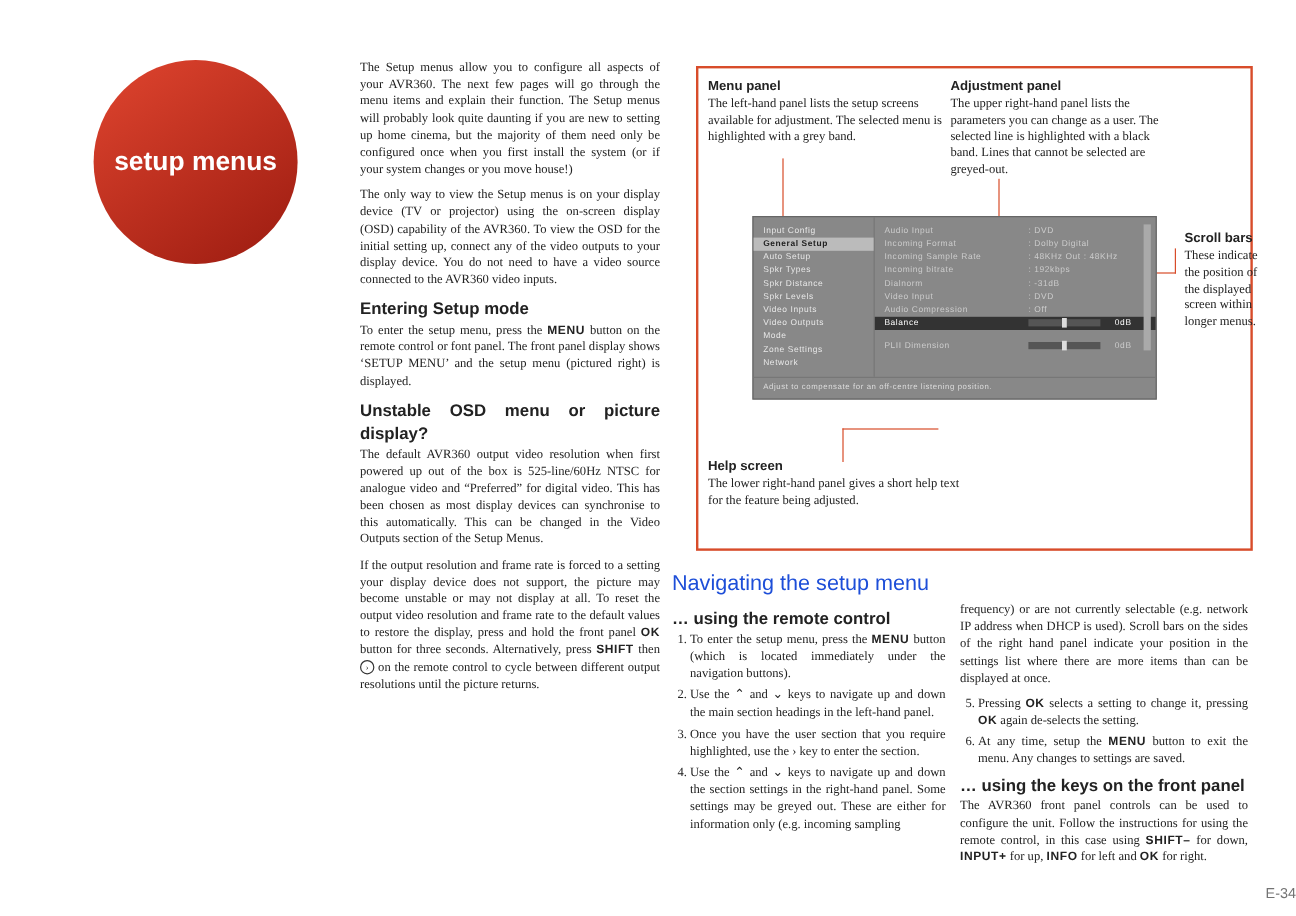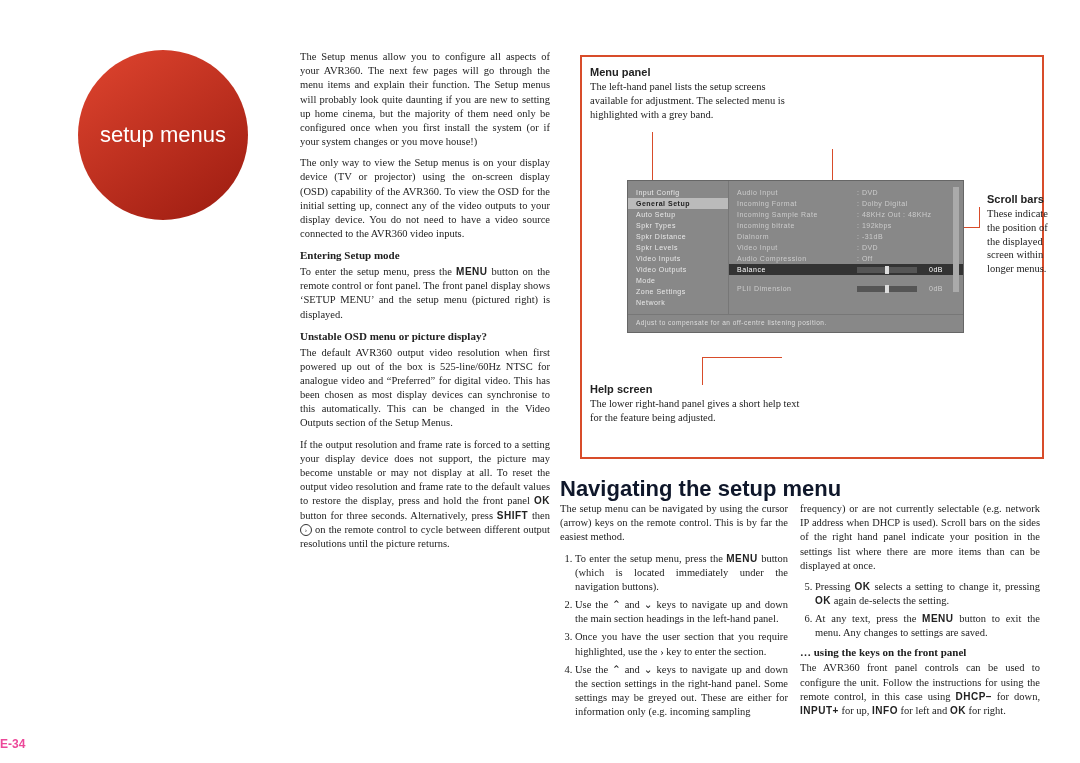--- a/index.html
+++ b/index.html
@@ -23,42 +23,42 @@
     height: 170px;
     border-radius: 50%;
     background: linear-gradient(145deg, #e0452f 0%, #9b1b10 100%);
     display: flex;
     align-items: center;
     justify-content: center;
   }
   .circle span {
     color: #fff;
     font-family: "Trebuchet MS", Arial, sans-serif;
-    font-weight: normal;
+    font-weight: bold;
     font-size: 22px;
   }
   .col {
     position: absolute;
     font-size: 10.5px;
     line-height: 1.35;
     text-align: justify;
   }
   .col p { margin: 0 0 7px 0; }
   .h-sub {
-    font-family: Liberation Serif, serif;
+    font-family: Liberation Sans, sans-serif;
     font-weight: bold;
-    font-size: 11px;
+    font-size: 14px;
     color: #222;
     margin: 4px 0 2px 0;
   }
   .h-nav {
     font-family: "Trebuchet MS", Arial, sans-serif;
-    font-weight: bold;
-    font-size: 22px;
-    color: #0f172a;
+    font-weight: normal;
+    font-size: 18px;
+    color: #1d4ed8;
     margin: 0 0 6px 0;
   }
   .smallcaps { font-variant: small-caps; letter-spacing: 0.5px; font-family: "Trebuchet MS", Arial, sans-serif; font-weight: bold; font-size: 10px; }
   ol { margin: 0 0 0 15px; padding: 0; }
   ol li { margin-bottom: 4px; text-align: justify; }
   .keycirc {
     display: inline-block;
     width: 10px; height: 10px;
     border: 1px solid #333;
     border-radius: 50%;
@@ -138,25 +138,25 @@
     background: #aaa;
   }
   .diag-line {
     position: absolute;
     background: #d84c2a;
   }
   .pagenum {
     position: absolute;
     left: 0; right: 0;
     bottom: 12px;
-    text-align: left;
-    font-family: "Trebuchet MS", Arial, sans-serif;
-    font-weight: bold;
+    text-align: right;
+    font-family: "Trebuchet MS", Arial, sans-serif;
+    font-weight: normal;
     font-size: 12px;
-    color: #ec4899;
+    color: #737373;
   }
 </style>
 </head>
 <body>
 
 <div class="page">
 
   <div class="circle">
     <span>setup menus</span>
   </div>
@@ -173,20 +173,24 @@
     <p>
       <span>If the output resolution and frame rate is forced to a setting your display device does not support, the picture may become unstable or may not display at all. To reset the output video resolution and frame rate to the default values to restore the display, press and hold the front panel </span><span class="smallcaps">OK</span><span> button for three seconds. Alternatively, press </span><span class="smallcaps">SHIFT</span><span> then </span><span class="keycirc">›</span><span> on the remote control to cycle between different output resolutions until the picture returns.</span>
     </p>
   </div>
 
   <div class="diagram-box">
 
     <div class="d-label" style="left:8px; top:8px; width:200px;">
       <span class="d-head">Menu panel</span>
       <span>The left-hand panel lists the setup screens available for adjustment. The selected menu is highlighted with a grey band.</span>
+    </div>
+    <div class="d-label" style="left:210px; top:8px; width:175px;">
+      <span class="d-head">Adjustment panel</span>
+      <span>The upper right-hand panel lists the parameters you can change as a user. The selected line is highlighted with a black band. Lines that cannot be selected are greyed-out.</span>
     </div>
     <div class="d-label" style="left:405px; top:135px; width:62px;">
       <span class="d-head">Scroll bars</span>
       <span>These indicate the position of the displayed screen within longer menus.</span>
     </div>
     <div class="d-label" style="left:8px; top:325px; width:220px;">
       <span class="d-head">Help screen</span>
       <span>The lower right-hand panel gives a short help text for the feature being adjusted.</span>
     </div>
 
@@ -256,36 +260,36 @@
     <div class="osd-help">Adjust to compensate for an off-centre listening position.</div>
       </div>
 
   </div>
 
   <div class="col" style="left:560px; top:474px; width:490px;">
     <div class="h-nav">Navigating the setup menu</div>
   </div>
 
   <div class="col" style="left:560px; top:502px; width:228px;">
-    <p>The setup menu can be navigated by using the cursor (arrow) keys on the remote control. This is by far the easiest method.</p>
+    <div class="h-sub">… using the remote control</div>
     <ol>
       <li><span>To enter the setup menu, press the </span><span class="smallcaps">MENU</span><span> button (which is located immediately under the navigation buttons).</span></li>
       <li>Use the ⌃ and ⌄ keys to navigate up and down the main section headings in the left-hand panel.</li>
       <li>Once you have the user section that you require highlighted, use the › key to enter the section.</li>
       <li>Use the ⌃ and ⌄ keys to navigate up and down the section settings in the right-hand panel. Some settings may be greyed out. These are either for information only (e.g. incoming sampling</li>
     </ol>
   </div>
 
   <div class="col" style="left:800px; top:502px; width:240px;">
     <p>frequency) or are not currently selectable (e.g. network IP address when DHCP is used). Scroll bars on the sides of the right hand panel indicate your position in the settings list where there are more items than can be displayed at once.</p>
     <ol start="5">
       <li><span>Pressing </span><span class="smallcaps">OK</span><span> selects a setting to change it, pressing </span><span class="smallcaps">OK</span><span> again de-selects the setting.</span></li>
-      <li><span>At any text, press the </span><span class="smallcaps">MENU</span><span> button to exit the menu. Any changes to settings are saved.</span></li>
+      <li><span>At any time, setup the </span><span class="smallcaps">MENU</span><span> button to exit the menu. Any changes to settings are saved.</span></li>
     </ol>
     <div class="h-sub" style="">… using the keys on the front panel</div>
     <p>
-      <span>The AVR360 front panel controls can be used to configure the unit. Follow the instructions for using the remote control, in this case using </span><span class="smallcaps">DHCP–</span><span> for down, </span><span class="smallcaps">INPUT+</span><span> for up, </span><span class="smallcaps">INFO</span><span> for left and </span><span class="smallcaps">OK</span><span> for right.</span>
+      <span>The AVR360 front panel controls can be used to configure the unit. Follow the instructions for using the remote control, in this case using </span><span class="smallcaps">SHIFT–</span><span> for down, </span><span class="smallcaps">INPUT+</span><span> for up, </span><span class="smallcaps">INFO</span><span> for left and </span><span class="smallcaps">OK</span><span> for right.</span>
     </p>
   </div>
 
   <div class="pagenum">E-34</div>
 
 </div>
 
 </body></html>

